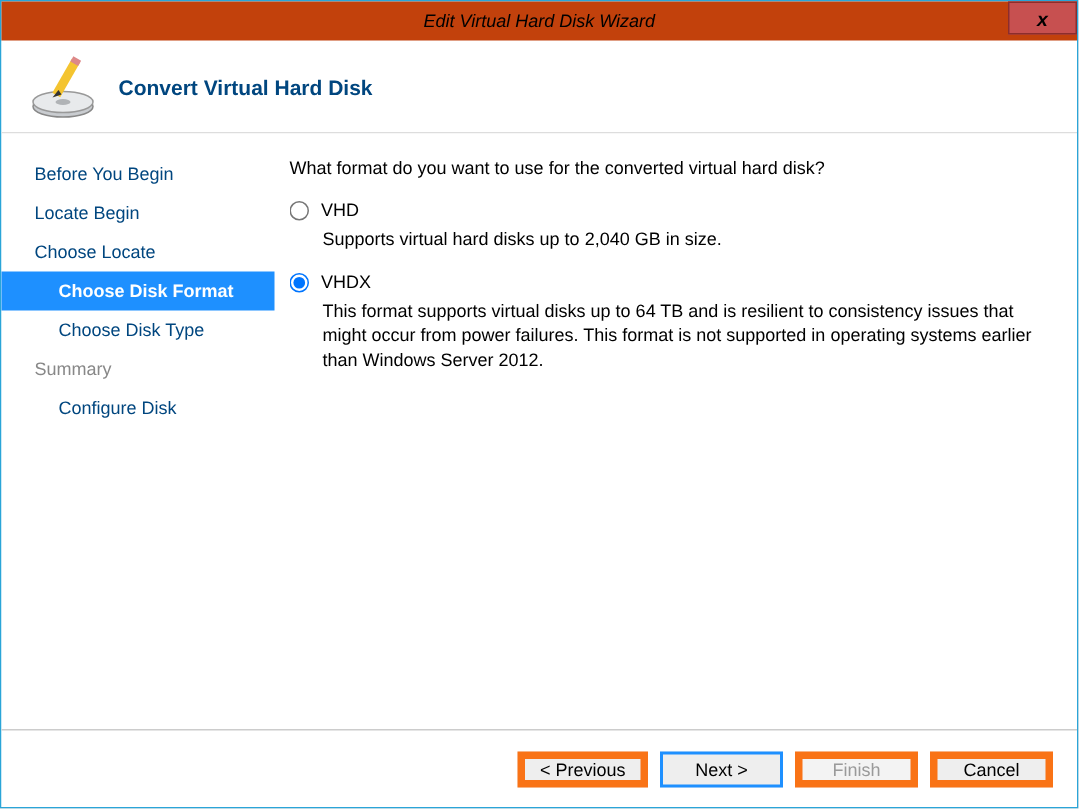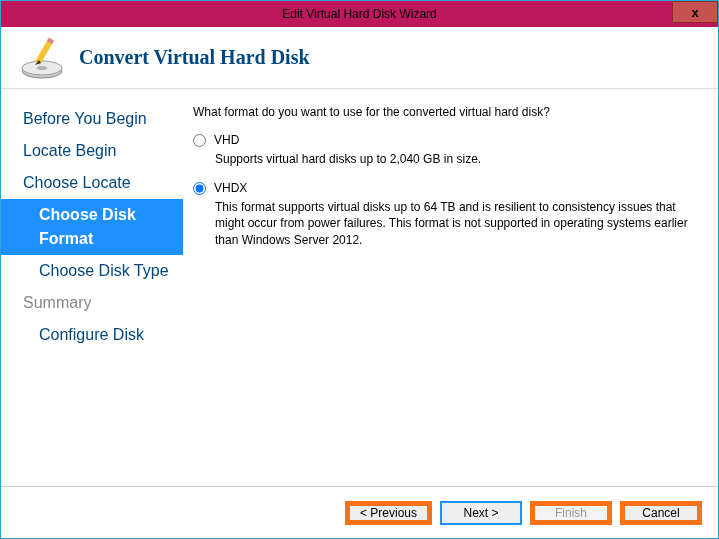--- a/index.html
+++ b/index.html
@@ -14,24 +14,25 @@
   .window {
     width: 719px;
     height: 539px;
     border: 1px solid #2aa5d8;
     background: #fff;
     display: flex;
     flex-direction: column;
   }
   .titlebar {
     height: 26px;
-    background: #be185d;
+    background: #c2410c;
     display: flex;
     align-items: center;
     position: relative;
+    font-style: italic;
   }
   .titlebar-title {
     position: absolute;
     left: 0; right: 0;
     text-align: center;
     color: #000;
     font-size: 12px;
   }
   .close-btn {
     position: absolute;
@@ -57,38 +58,37 @@
     padding: 8px 18px;
     border-bottom: 1px solid #ddd;
   }
   .header-icon {
     width: 46px;
     height: 46px;
     margin-right: 14px;
   }
   .header-title {
     color: #00467f;
-    font-size: 20px;
+    font-size: 14px;
     font-weight: 600;
-    font-family: Liberation Serif, serif;
   }
   .body {
     flex: 1;
     display: flex;
     background: #fff;
     padding: 0;
   }
   .sidebar {
     width: 182px;
     padding: 14px 0 0 0;
   }
   .sidebar-item {
     padding: 4px 0 4px 22px;
     color: #00467f;
-    font-size: 16px;
+    font-size: 12px;
     cursor: pointer;
     line-height: 1.5;
   }
   .sidebar-item.sub {
     padding-left: 38px;
   }
   .sidebar-item.selected {
     background: #1e90ff;
     color: #fff;
     font-weight: bold;

